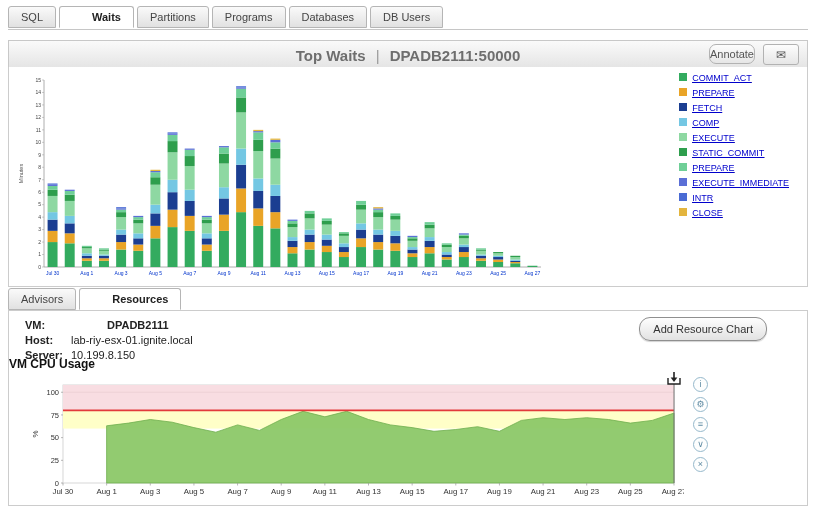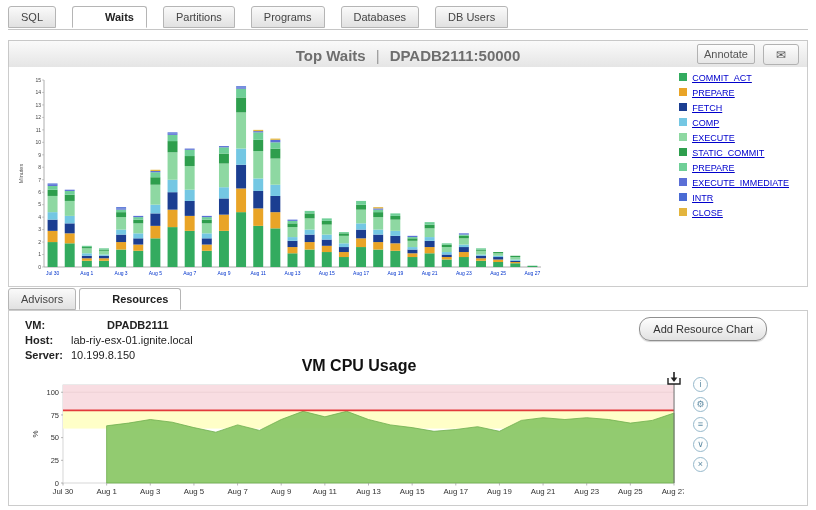--- a/index.html
+++ b/index.html
@@ -1,41 +1,41 @@
 <!DOCTYPE html>
 <html><head>
 <meta charset="utf-8">
 <style>
   html,body{margin:0;padding:0;}
   body{
     width:816px;height:510px;position:relative;background:#fff;
     font-family:"Liberation Sans",sans-serif;color:#333;overflow:hidden;
   }
   
-  .tabbar{position:absolute;left:8px;top:6px;display:flex;gap:16px;z-index:2;border-radius:8px;}
+  .tabbar{position:absolute;left:8px;top:6px;display:flex;gap:3px;z-index:2;border-radius:8px;}
   .tab{
     padding:4px 12px;font-size:11px;color:#444;cursor:pointer;
     border:1px solid #b5b5b5;border-radius:3px 3px 0 0;
     background:linear-gradient(#fafafa,#e1e1e1);
   }
   .tab.active{background:#fff;font-weight:bold;border-bottom-color:#fff;color:#222;padding-left:32px;}
   .tab-underline{position:absolute;left:8px;top:29px;width:800px;border-bottom:1px solid #c6c6c6;}
   
   .header{
     position:absolute;left:8px;top:40px;width:798px;height:27px;
     background:linear-gradient(#fafafa,#e4e4e4);border:1px solid #c8c8c8;
   }
   .header-title{
     position:absolute;left:0;right:0;top:6px;text-align:center;
     font-size:15px;font-weight:bold;color:#6e6e6e;
   }
   .header-title .sep{margin:0 10px;color:#9a9a9a;font-weight:normal;}
   .annotate-btn{
-    position:absolute;right:52px;top:3px;padding:3px 6px;font-size:11px;color:#555;
-    border:1px solid #b2b2b2;border-radius:2px;background:linear-gradient(#fdfdfd,#e6e6e6);cursor:pointer;
+    position:absolute;right:52px;top:3px;padding:3px 0;font-size:11px;color:#555;
+    border:1px solid #b2b2b2;border-radius:7px;background:linear-gradient(#fdfdfd,#e6e6e6);cursor:pointer;
   }
   .mail-btn{
     position:absolute;right:8px;top:3px;width:34px;height:19px;
     border:1px solid #b2b2b2;border-radius:3px;background:linear-gradient(#fdfdfd,#e6e6e6);
     display:flex;align-items:center;justify-content:center;font-size:12px;color:#555;cursor:pointer;
   }
   
   .waits-panel{
     position:absolute;left:8px;top:67px;width:798px;height:219px;
     border:1px solid #ccc;border-top:none;background:#fff;
@@ -56,22 +56,22 @@
   .vm-row{display:flex;margin-bottom:3px;}
   .vm-label{width:46px;font-weight:bold;font-size:11px;color:#222;}
   .vm-value{font-size:11px;color:#222;}
   .vm-value.strong{font-weight:bold;padding-left:36px;}
   .add-btn{
     position:absolute;right:40px;top:6px;padding:5px 13px;font-size:11px;color:#333;
     border:1px solid #8f8f8f;border-radius:11px;background:linear-gradient(#fefefe,#e2e2e2);
     box-shadow:0 1px 1px rgba(0,0,0,.18);cursor:pointer;
   }
   .cpu-title{
-    position:absolute;left:0;top:46px;width:700px;text-align:center;
-    font-size:16px;font-weight:bold;color:#111;
+    position:absolute;left:0;top:46px;width:700px;text-align:left;
+    font-size:12px;font-weight:bold;color:#111;
   }
   .cpu-svg{position:absolute;left:20px;top:60px;}
   .icon-col{position:absolute;left:684px;top:66px;display:flex;flex-direction:column;gap:5px;}
   .circle-icon{
     width:13px;height:13px;border-radius:50%;border:1px solid #96b9cc;color:#5f8ba3;
     font-size:9px;line-height:12px;text-align:center;cursor:pointer;background:#fdfefe;
   }
 </style>
 </head>
 <body>

